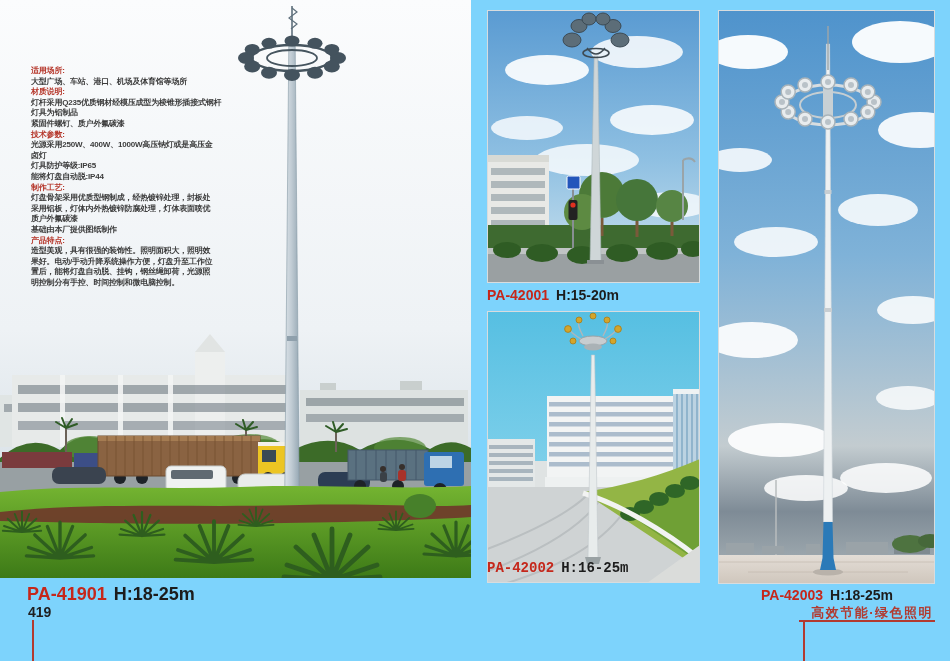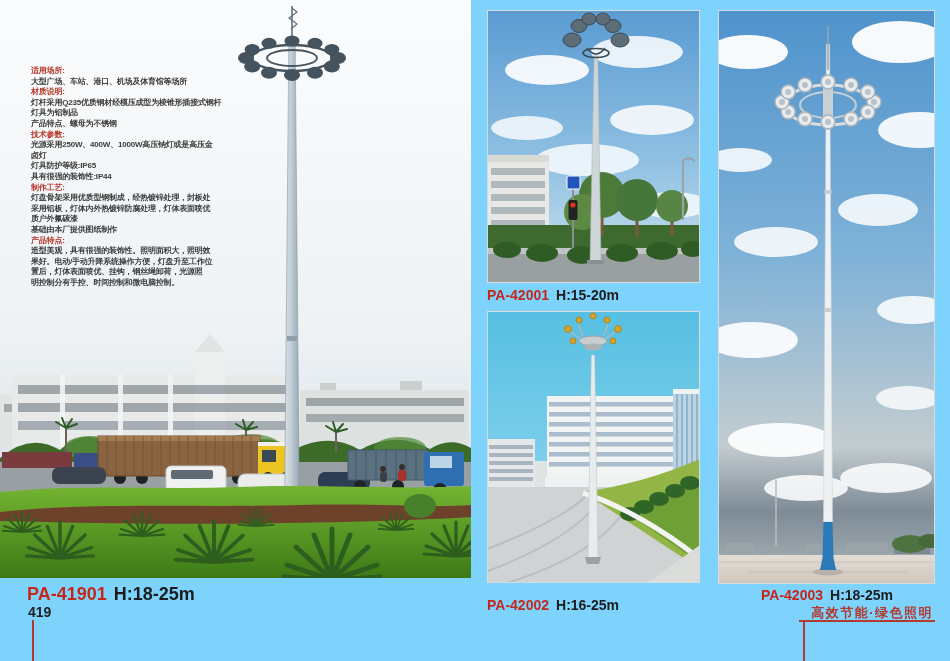--- a/index.html
+++ b/index.html
@@ -14,21 +14,21 @@
            font-size:8px; line-height:10.6px; font-weight:bold;
            color:#3c3c3c; letter-spacing:-0.2px; }
   .spec-h { color:#b5362a; }
 
   
   .plabel { position:absolute; font-weight:bold; white-space:nowrap; }
   .plabel .model  { color:#c5271b; margin-right:7px; }
   .plabel .hrange { color:#1c1c1c;text-align:center; }
   #label-41901 { left:27px;  top:584px; font-size:18px; }
   #label-42001 { left:487px; top:287px; font-size:14px; }
-  #label-42002 { left:487px; top:597px; font-size:14px; }
+  #label-42002 { left:487px; top:560px; font-size:14px;font-family:Liberation Mono, monospace; }
   #label-42003 { left:721px; top:587px; font-size:14px;padding-left:40px; }
 
   
   .footer { position:absolute; top:605px; display:flex; align-items:flex-start;flex-direction:column; }
   .footer-left  { left:28px; }
   .footer-right { right:15px; }
   .footer .pnum { font-size:14px; font-weight:bold; color:#1f1f1f; line-height:15px; }
   .footer .vline { width:2px; height:46px; background:#b23a30; margin:0 4px; flex:0 0 auto; }
   .footer .slogan { font-size:13px; font-weight:bold; color:#b23a30;
                     border-bottom:2px solid #b23a30; letter-spacing:1.5px;
@@ -168,35 +168,35 @@
         <use href="#agave" transform="translate(456,556) scale(1.0)"></use>
       </svg>
     </figure>
 
     <div class="specs">
       <div class="spec-h">适用场所:</div>
       <div>大型广场、车站、港口、机场及体育馆等场所</div>
       <div class="spec-h">材质说明:</div>
       <div>灯杆采用Q235优质钢材经模压成型为棱锥形插接式钢杆</div>
       <div>灯具为铝制品</div>
-      <div>产品特点、螺母为不锈钢</div>
+      <div>紧固件螺钉、质户外氟碳漆</div>
       <div class="spec-h">技术参数:</div>
       <div>光源采用250W、400W、1000W高压钠灯或是高压金</div>
       <div>卤灯</div>
       <div>灯具防护等级:IP65</div>
-      <div>具有很强的装饰性:IP44</div>
+      <div>能将灯盘自动脱:IP44</div>
       <div class="spec-h">制作工艺:</div>
       <div>灯盘骨架采用优质型钢制成，经热镀锌处理，封板处</div>
       <div>采用铝板，灯体内外热镀锌防腐处理，灯体表面喷优</div>
       <div>质户外氟碳漆</div>
       <div>基础由本厂提供图纸制作</div>
       <div class="spec-h">产品特点:</div>
       <div>造型美观，具有很强的装饰性。照明面积大，照明效</div>
       <div>果好。电动/手动升降系统操作方便，灯盘升至工作位</div>
-      <div>置后，灯体表面喷优、挂钩，钢丝绳卸荷，光源照</div>
+      <div>置后，能将灯盘自动脱、挂钩，钢丝绳卸荷，光源照</div>
       <div>明控制分有手控、时间控制和微电脑控制。</div>
     </div>
 
     <div class="plabel" id="label-41901">
       <span class="model">PA-41901</span><span class="hrange">H:18-25m</span>
     </div>
 
     <div class="footer footer-left">
       <span class="pnum">419</span>
       <span class="vline"></span>

